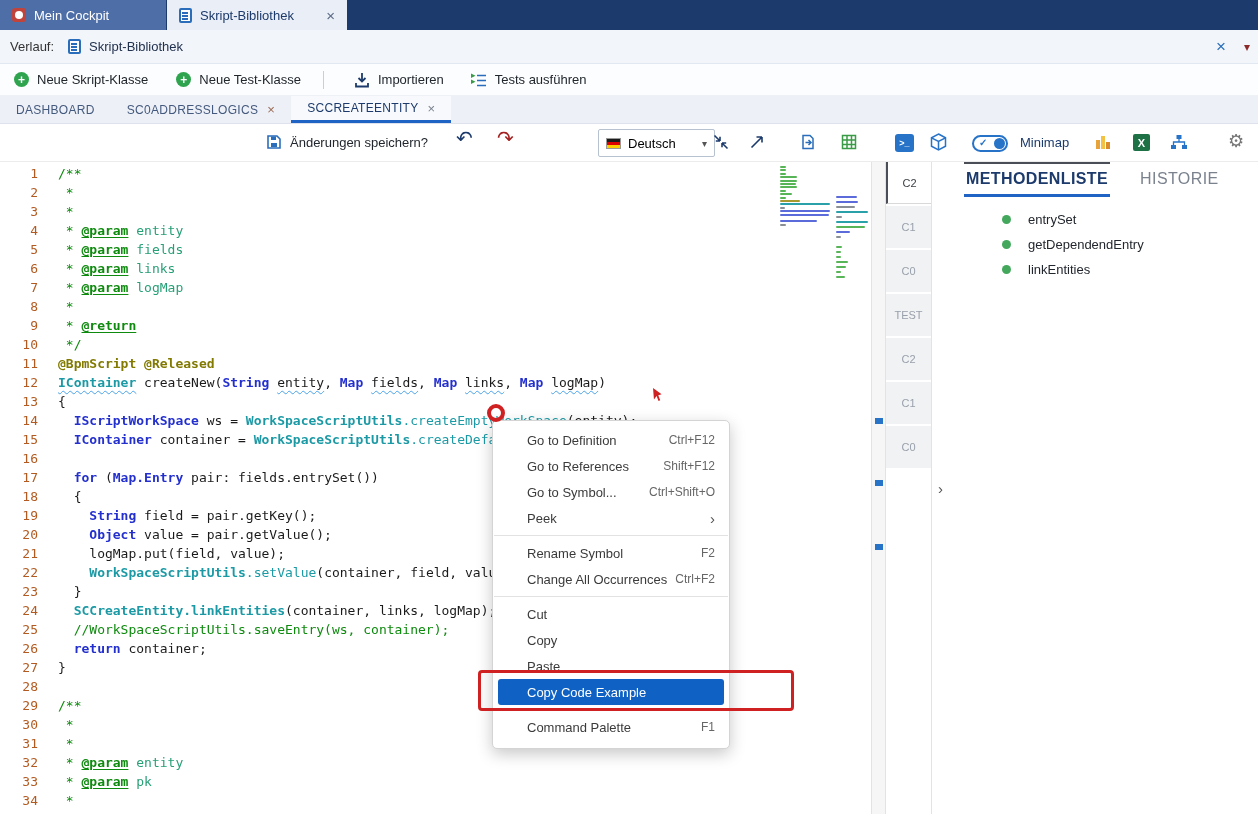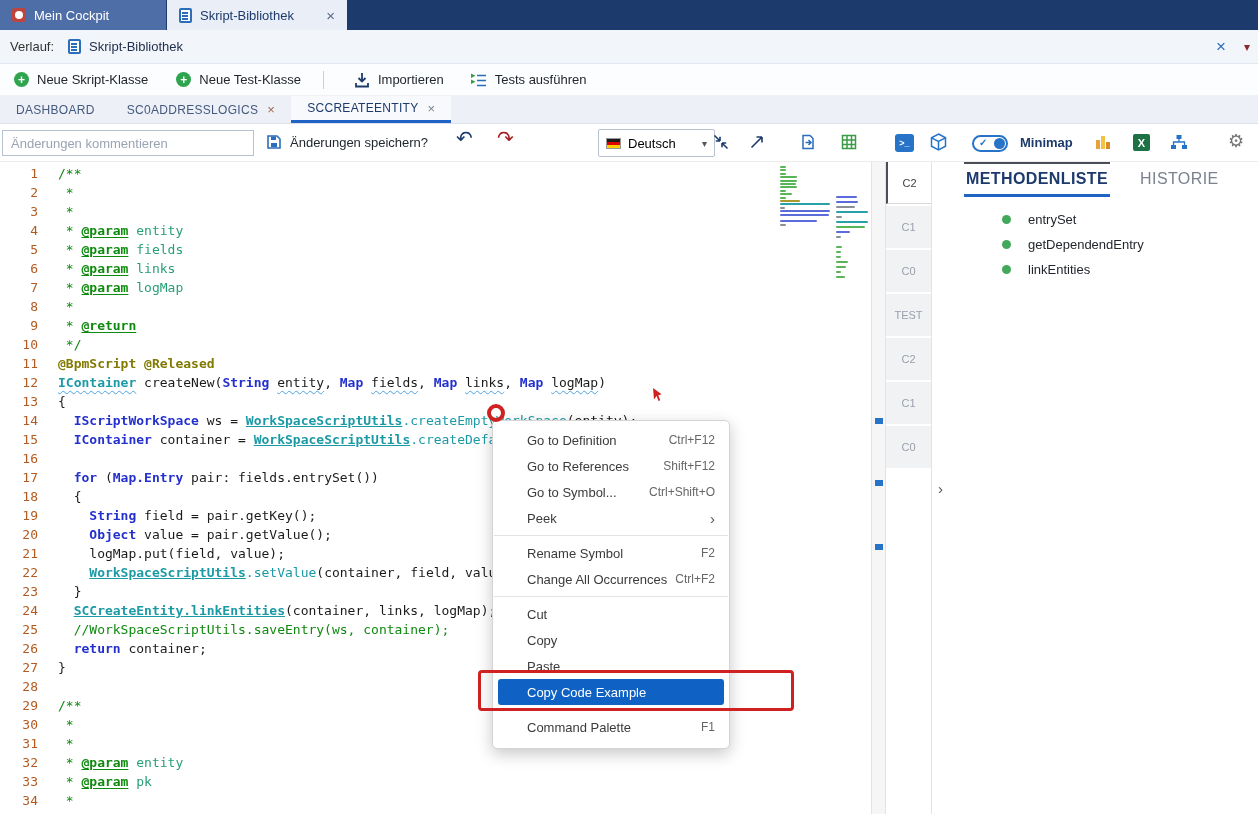--- a/index.html
+++ b/index.html
@@ -53,33 +53,33 @@
   .flag div { flex:1; }
   .langcaret { margin-left:auto; font-size:10px; color:#555; }
   .icbtn { background:none; border:none; cursor:pointer; padding:0; }
   .collapse-ic { left:712px; top:9px; } .expand-ic { left:748px; top:9px; }
   .docexp-ic { left:800px; top:10px; } .grid-ic { left:841px; top:10px; }
   .ps-ic { left:895px; top:10px; width:19px; height:18px; background:#2673c8; border-radius:3px; color:#fff; font-size:9px; font-weight:bold; display:flex; align-items:center; justify-content:center; }
   .cube-ic { left:930px; top:9px; }
   .toggle { left:972px; top:11px; width:36px; height:17px; border:2px solid #2673c8; border-radius:9px; background:#fff; cursor:pointer; }
   .toggle .knob { position:absolute; right:1px; top:1px; width:11px; height:11px; border-radius:50%; background:#2673c8; }
   .toggle .check { position:absolute; left:5px; top:-1px; color:#2673c8; font-size:10px; font-weight:bold; line-height:14px; }
-  .mmlabel { left:1020px; top:11px; color:#1c3a6b; font-weight:bold; cursor:default; }
+  .mmlabel { left:1020px; top:11px; color:#1c3a6b; font-weight:normal; cursor:default; }
   .orange-ic { left:1095px; top:10px; } .xl-ic { left:1133px; top:10px; width:17px; height:17px; background:#1e7145; color:#fff; font-weight:bold; font-size:11px; display:flex; align-items:center; justify-content:center; border-radius:2px; }
   .hier-ic { left:1170px; top:10px; }
   .gear-ic { left:1228px; top:6px; font-size:18px; color:#777; }
 
   
   .editor { position:absolute; top:162px; left:0; width:871px; height:652px; background:#fff; overflow:hidden; }
   .gutter { position:absolute; left:0; top:2px; width:38px; text-align:right; font:13px/19px "DejaVu Sans Mono", monospace; color:#b35a20; }
   .codewrap { position:absolute; left:58px; top:2px; font:13px/19px "DejaVu Sans Mono", monospace; color:#1b1b1b; white-space:pre; }
   .cl { min-height:19px; }
   .cs-t { color:#1b1b1b; }
   .cs-kw { color:#2430ce; font-weight:bold; }
-  .cs-tyb { color:#1b9aa5; font-weight:bold;text-decoration:underline; }
+  .cs-tyb { color:#1b9aa5; font-weight:bold; }
   .cs-fn { color:#1b9aa5; }
   .cs-cmt { color:#0e8a0e; }
   .cs-tag { color:#0e8a0e; font-weight:bold; text-decoration:underline; text-underline-offset:2px; }
   .cs-pn { color:#27a076; }
   .cs-ann { color:#827a00; font-weight:bold; }
   .cs-sq { text-decoration-line:underline; text-decoration-style:wavy; text-decoration-color:#4aa3e8; text-decoration-thickness:1px; text-underline-offset:3px; }
 
   .minimap { position:absolute; left:780px; top:4px; width:92px; height:300px; cursor:pointer; }
   .mmbar { position:absolute; height:2px; border-radius:1px; }
 
@@ -179,21 +179,20 @@
       <span>SC0ADDRESSLOGICS</span>
       <span class="x">×</span>
     </div>
     <div class="dtab active">
       <span>SCCREATEENTITY</span>
       <span class="x">×</span>
     </div>
   </div>
 
   <div class="edtoolbar">
-    <input class="cinput" type="text" placeholder="Änderungen kommentieren" style="">
     <span class="saveic">
       <svg width="16" height="16">
           <path d="M2 2h9l3 3v9H2z" fill="none" stroke="#2a6ebb" stroke-width="1.6"></path>
           <rect x="5" y="9" width="6" height="4" fill="#2a6ebb"></rect>
           <rect x="5" y="2.5" width="5" height="3.5" fill="#2a6ebb"></rect>
         </svg>
     </span>
     <span class="savelab">Änderungen speichern?</span>
     <button class="undo">↶</button>
     <button class="redo">↷</button>

